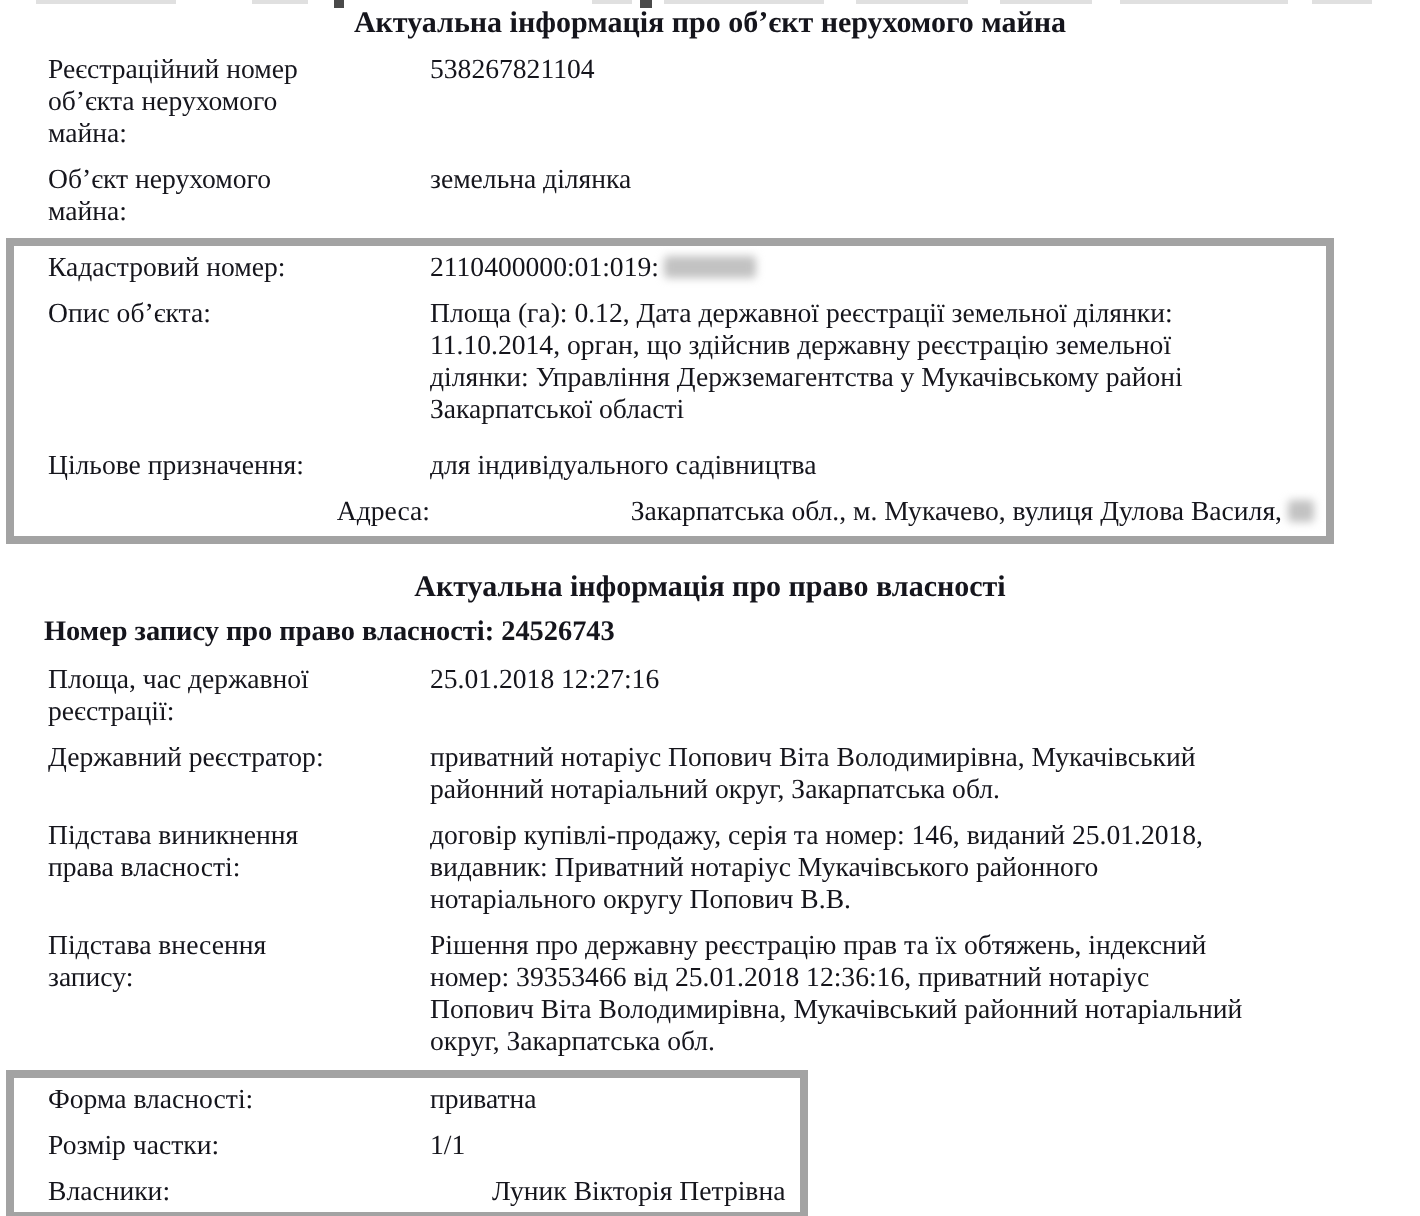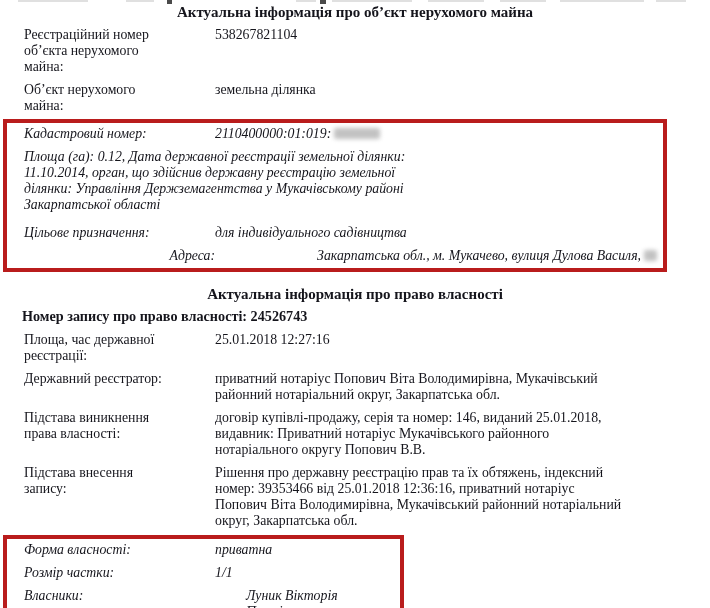--- a/index.html
+++ b/index.html
@@ -26,24 +26,23 @@
   .rows{padding-left:24px;}
   .row{display:flex;margin-bottom:7px;}
   .row .label{flex:0 0 191px;width:191px;white-space:pre-line;}
   .row .value{flex:1;white-space:pre-line;padding-right:6px;}
   .row.gap-lg{margin-bottom:12px;}
   .row.gap-sm{margin-bottom:5px;justify-content:center;}
   .mt{margin-top:7px;}
 
   .redbox{
     box-sizing:border-box;
-    border:4px solid #b91c1c;
+    border:4px solid #a3a3a3;
     margin-left:3px;
     padding:3px 0 4px 17px;
-    font-style:italic;
   }
   .redbox .row .label{flex:0 0 191px;width:191px;}
   .box1{width:664px;margin-top:5px;}
   .box2{width:401px;margin-top:6px;padding-bottom:2px;}
 
   .redact{
     display:inline-block;vertical-align:-1px;
     background:#c2c2c2;border-radius:2px;
     filter:blur(2px);
     margin-left:3px;
@@ -84,20 +83,21 @@
       <div class="value">земельна ділянка</div>
     </div>
   </div>
 
   <div class="redbox box1">
     <div class="row">
       <div class="label">Кадастровий номер:</div>
       <div class="value"><span>2110400000:01:019:</span><span class="redact cadastral"></span></div>
     </div>
     <div class="row gap-lg">
+      <div class="label">Опис об’єкта:</div>
       <div class="value">Площа (га): 0.12, Дата державної реєстрації земельної ділянки:
 11.10.2014, орган, що здійснив державну реєстрацію земельної
 ділянки: Управління Держземагентства у Мукачівському районі
 Закарпатської області</div>
     </div>
     <div class="row">
       <div class="label">Цільове призначення:</div>
       <div class="value">для індивідуального садівництва</div>
     </div>
     <div class="row" style="margin-bottom:0;text-align:right;">

